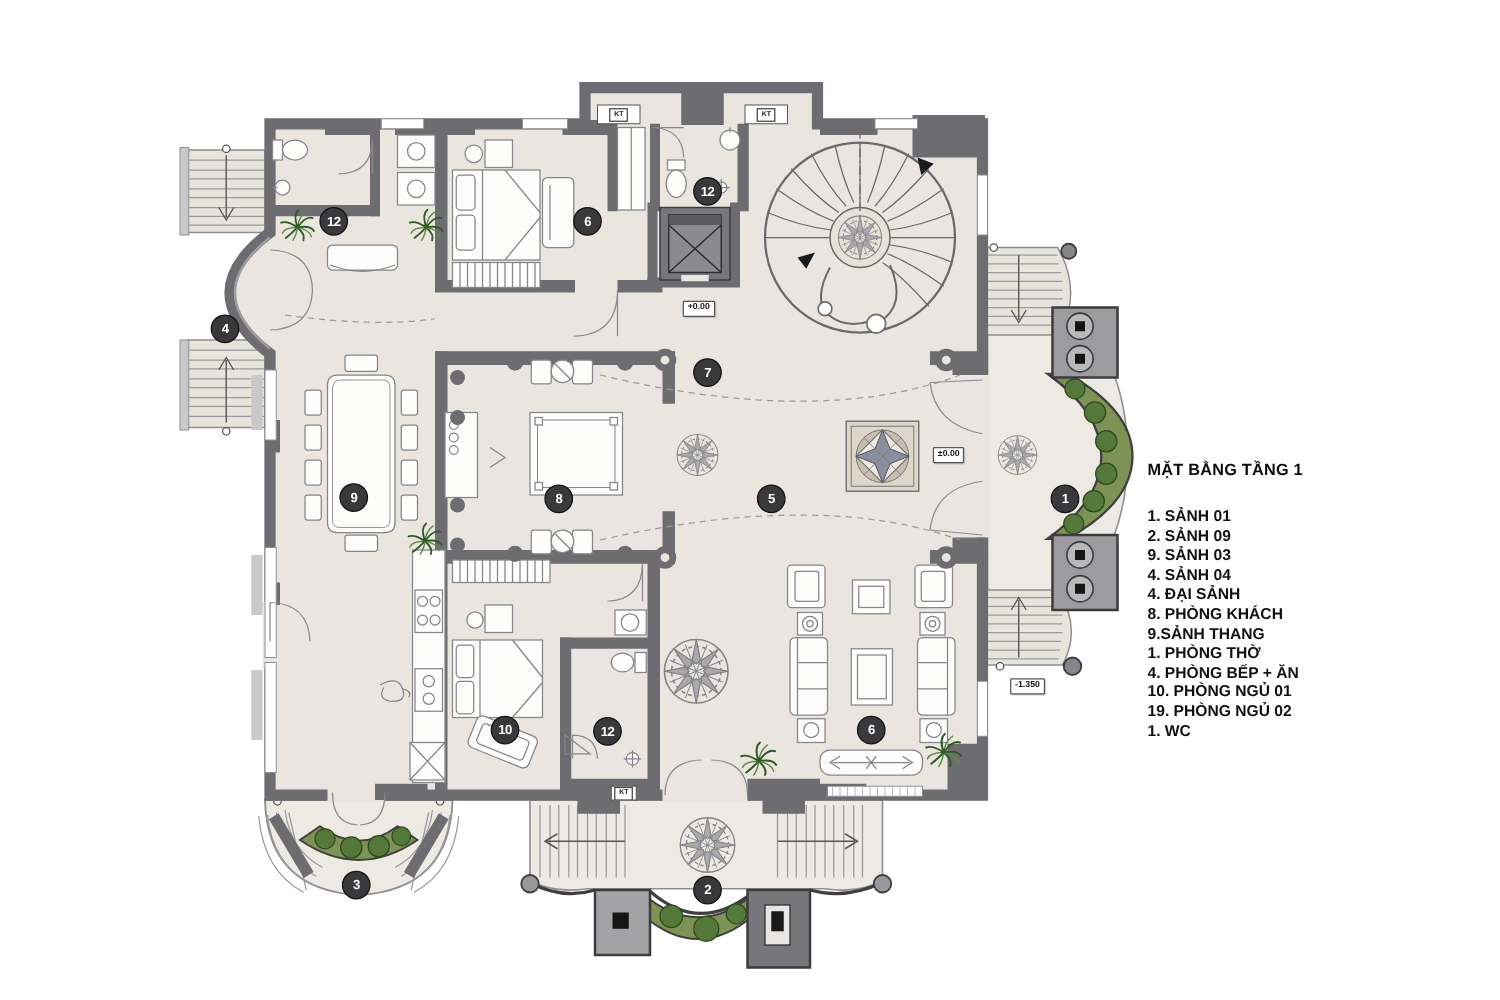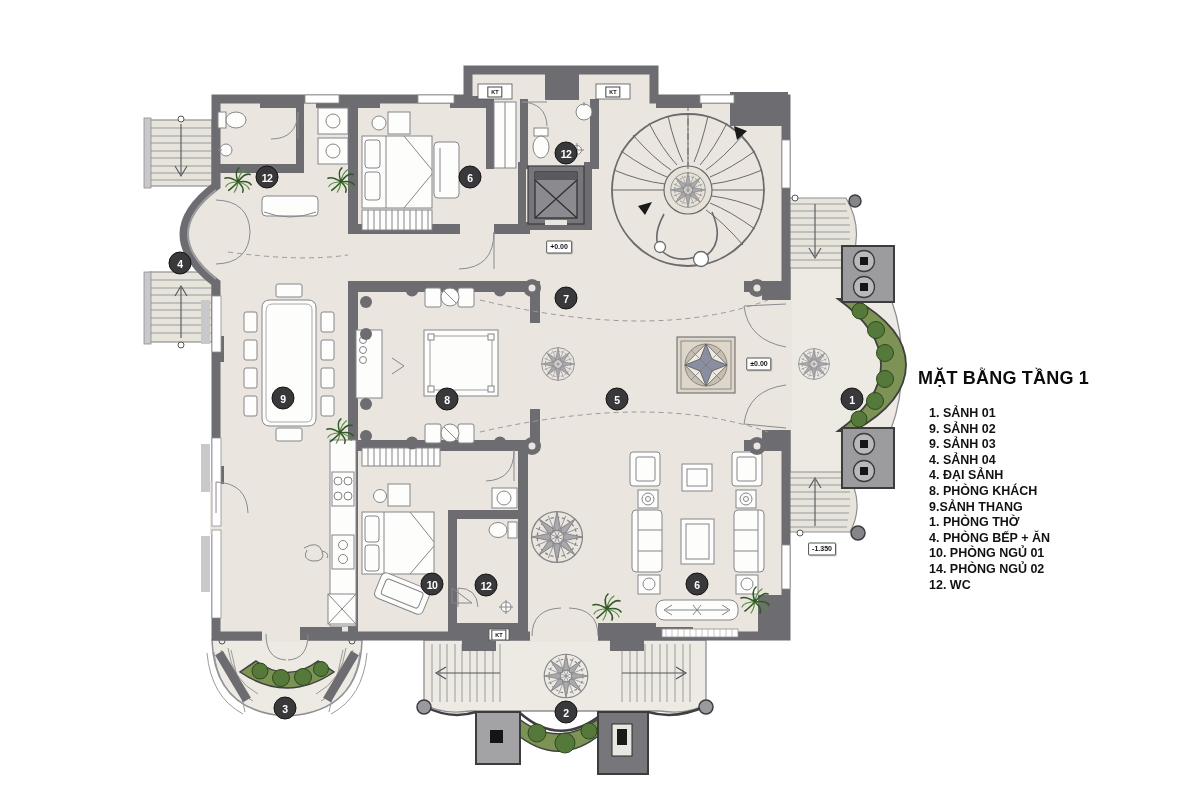--- a/index.html
+++ b/index.html
@@ -10,23 +10,23 @@
   .badge{position:absolute;width:21px;height:21px;border-radius:50%;background:#39393c;
          border:1px solid #141414;color:#ffffff;font-weight:bold;font-size:10.5px;
          display:flex;align-items:center;justify-content:center;
          transform:translate(-50%,-50%);letter-spacing:-0.5px;margin-top:35px;}
   .kt-tag{position:absolute;background:#ffffff;border:0.5px solid #444;color:#111;
           font-size:5.5px;font-weight:bold;padding:0 3px;line-height:8px;height:9px;
           transform:translate(-50%,-50%);}
   .lvl-tag{position:absolute;background:#ffffff;border:0.7px solid #555;color:#111;
            font-size:7px;font-weight:bold;padding:0 3px;line-height:10px;height:11px;
            transform:translate(-50%,-50%);border-radius:1px;box-shadow:1px 1px 0 rgba(0,0,0,0.15);}
-  .title{position:absolute;left:918px;top:368px;font-size:18px;font-weight:bold;color:#0c0c0c;
+  .title{position:absolute;left:918px;top:368px;font-size:13px;font-weight:bold;color:#0c0c0c;
          letter-spacing:0.2px;white-space:nowrap;}
-  .legend{position:absolute;left:918px;top:406px;margin-left:11px;}
+  .legend{position:absolute;left:918px;top:406px;}
   .legend div{font-size:12.5px;font-weight:bold;color:#111;line-height:15.6px;white-space:nowrap;}
 </style>
 </head>
 <body>
 
 <div id="stage">
 
 <svg id="plan-svg" width="1200" height="800" viewBox="0 0 1200 800">
   <defs>
     <symbol id="rose" viewBox="-22 -22 44 44">
@@ -488,43 +488,43 @@
   <use href="#plant" x="-16" y="-16" width="32" height="32" transform="translate(607,608)"></use>
   <use href="#plant" x="-16" y="-16" width="32" height="32" transform="translate(755,601)"></use>
 </svg>
 
 <div class="overlay">
 
   <div class="title">MẶT BẰNG TẦNG 1</div>
 
   <div class="legend">
     <div>1. SẢNH 01</div>
-    <div>9. SẢNH 02</div>
+    <div>2. SẢNH 09</div>
     <div>9. SẢNH 03</div>
     <div>4. SẢNH 04</div>
     <div>4. ĐẠI SẢNH</div>
     <div>8. PHÒNG KHÁCH</div>
     <div>9.SẢNH THANG</div>
     <div>1. PHÒNG THỜ</div>
     <div>4. PHÒNG BẾP + ĂN</div>
     <div>10. PHÒNG NGỦ 01</div>
-    <div>14. PHÒNG NGỦ 02</div>
-    <div>12. WC</div>
+    <div>19. PHÒNG NGỦ 02</div>
+    <div>1. WC</div>
   </div>
 
   <div class="badge" style="left:852px;top:364px">1</div>
   <div class="badge" style="left:566px;top:677px">2</div>
   <div class="badge" style="left:285px;top:673px">3</div>
   <div class="badge" style="left:180px;top:228px">4</div>
   <div class="badge" style="left:617px;top:364px">5</div>
   <div class="badge" style="left:697px;top:549px">6</div>
   <div class="badge" style="left:566px;top:263px">7</div>
   <div class="badge" style="left:447px;top:364px">8</div>
   <div class="badge" style="left:283px;top:363px">9</div>
-  <div class="badge" style="left:432px;top:549px">10</div>
+  <div class="badge" style="left:404px;top:549px">10</div>
   <div class="badge" style="left:470px;top:142px">6</div>
   <div class="badge" style="left:267px;top:142px">12</div>
   <div class="badge" style="left:566px;top:118px">12</div>
   <div class="badge" style="left:486px;top:550px">12</div>
 
   <div class="kt-tag" style="left:495px;top:92px">KT</div>
   <div class="kt-tag" style="left:613px;top:92px">KT</div>
   <div class="kt-tag" style="left:499px;top:635px">KT</div>
 
   <div class="lvl-tag" style="left:759px;top:364px">±0.00</div>

